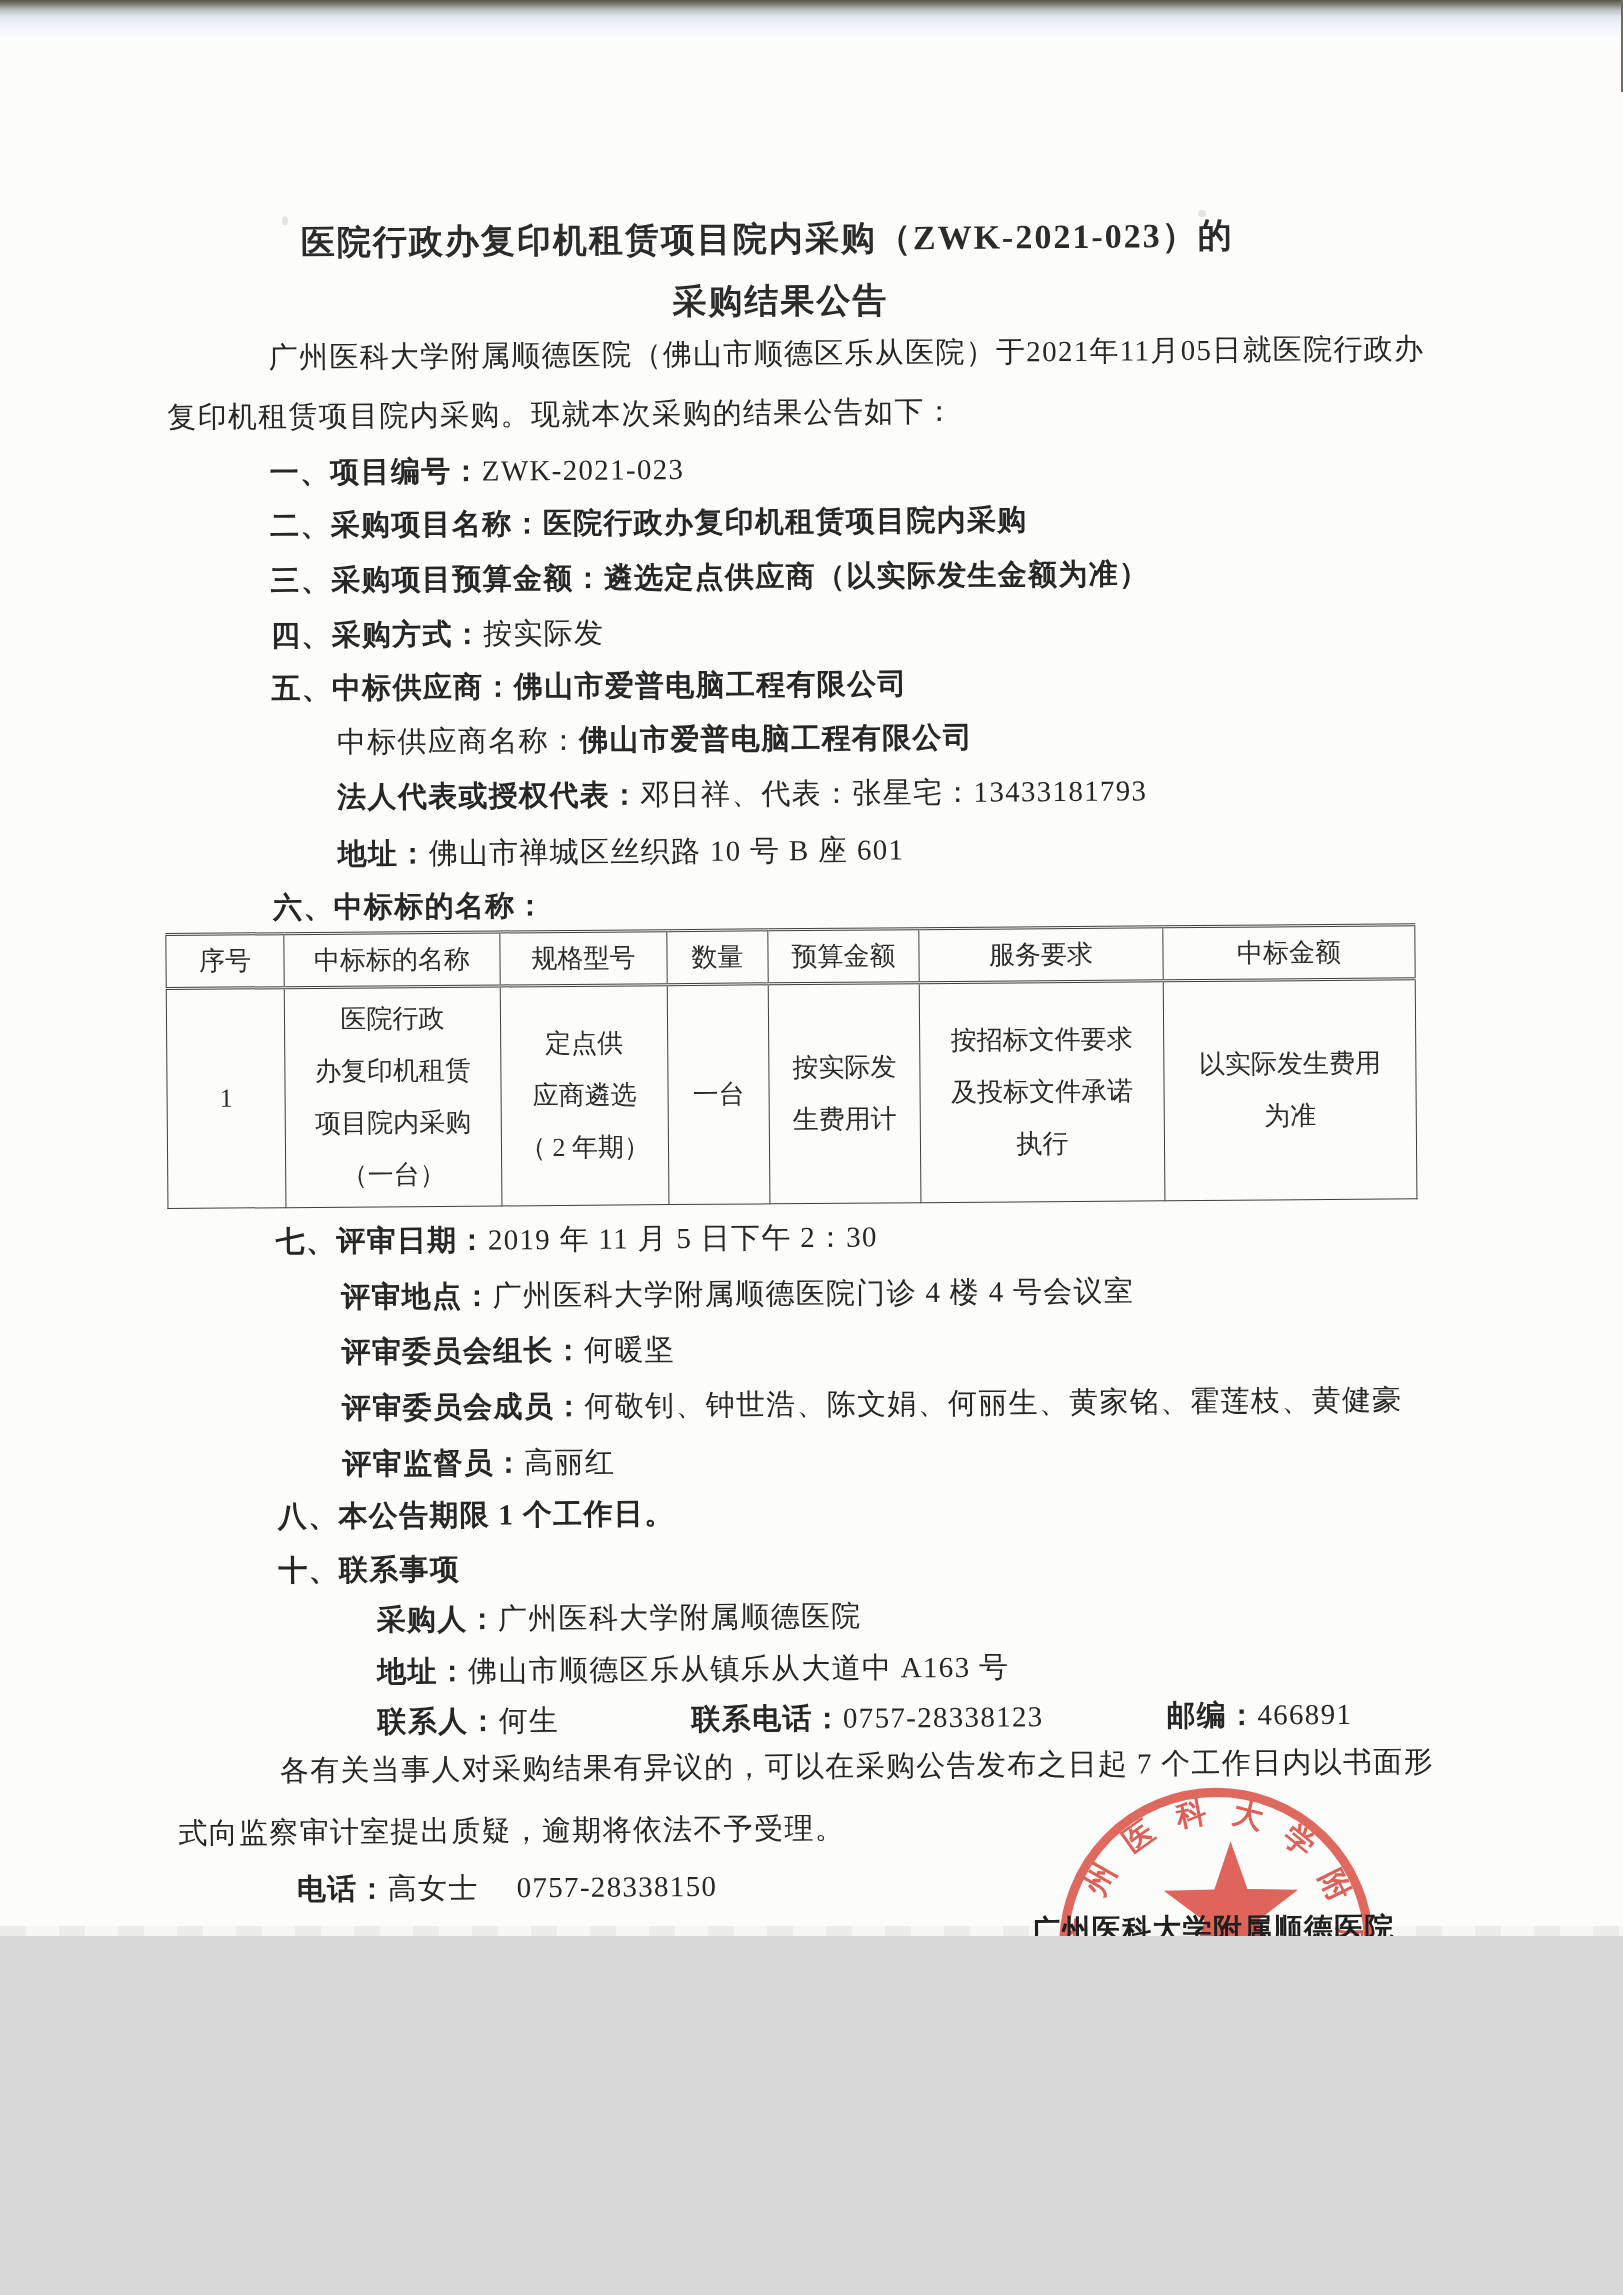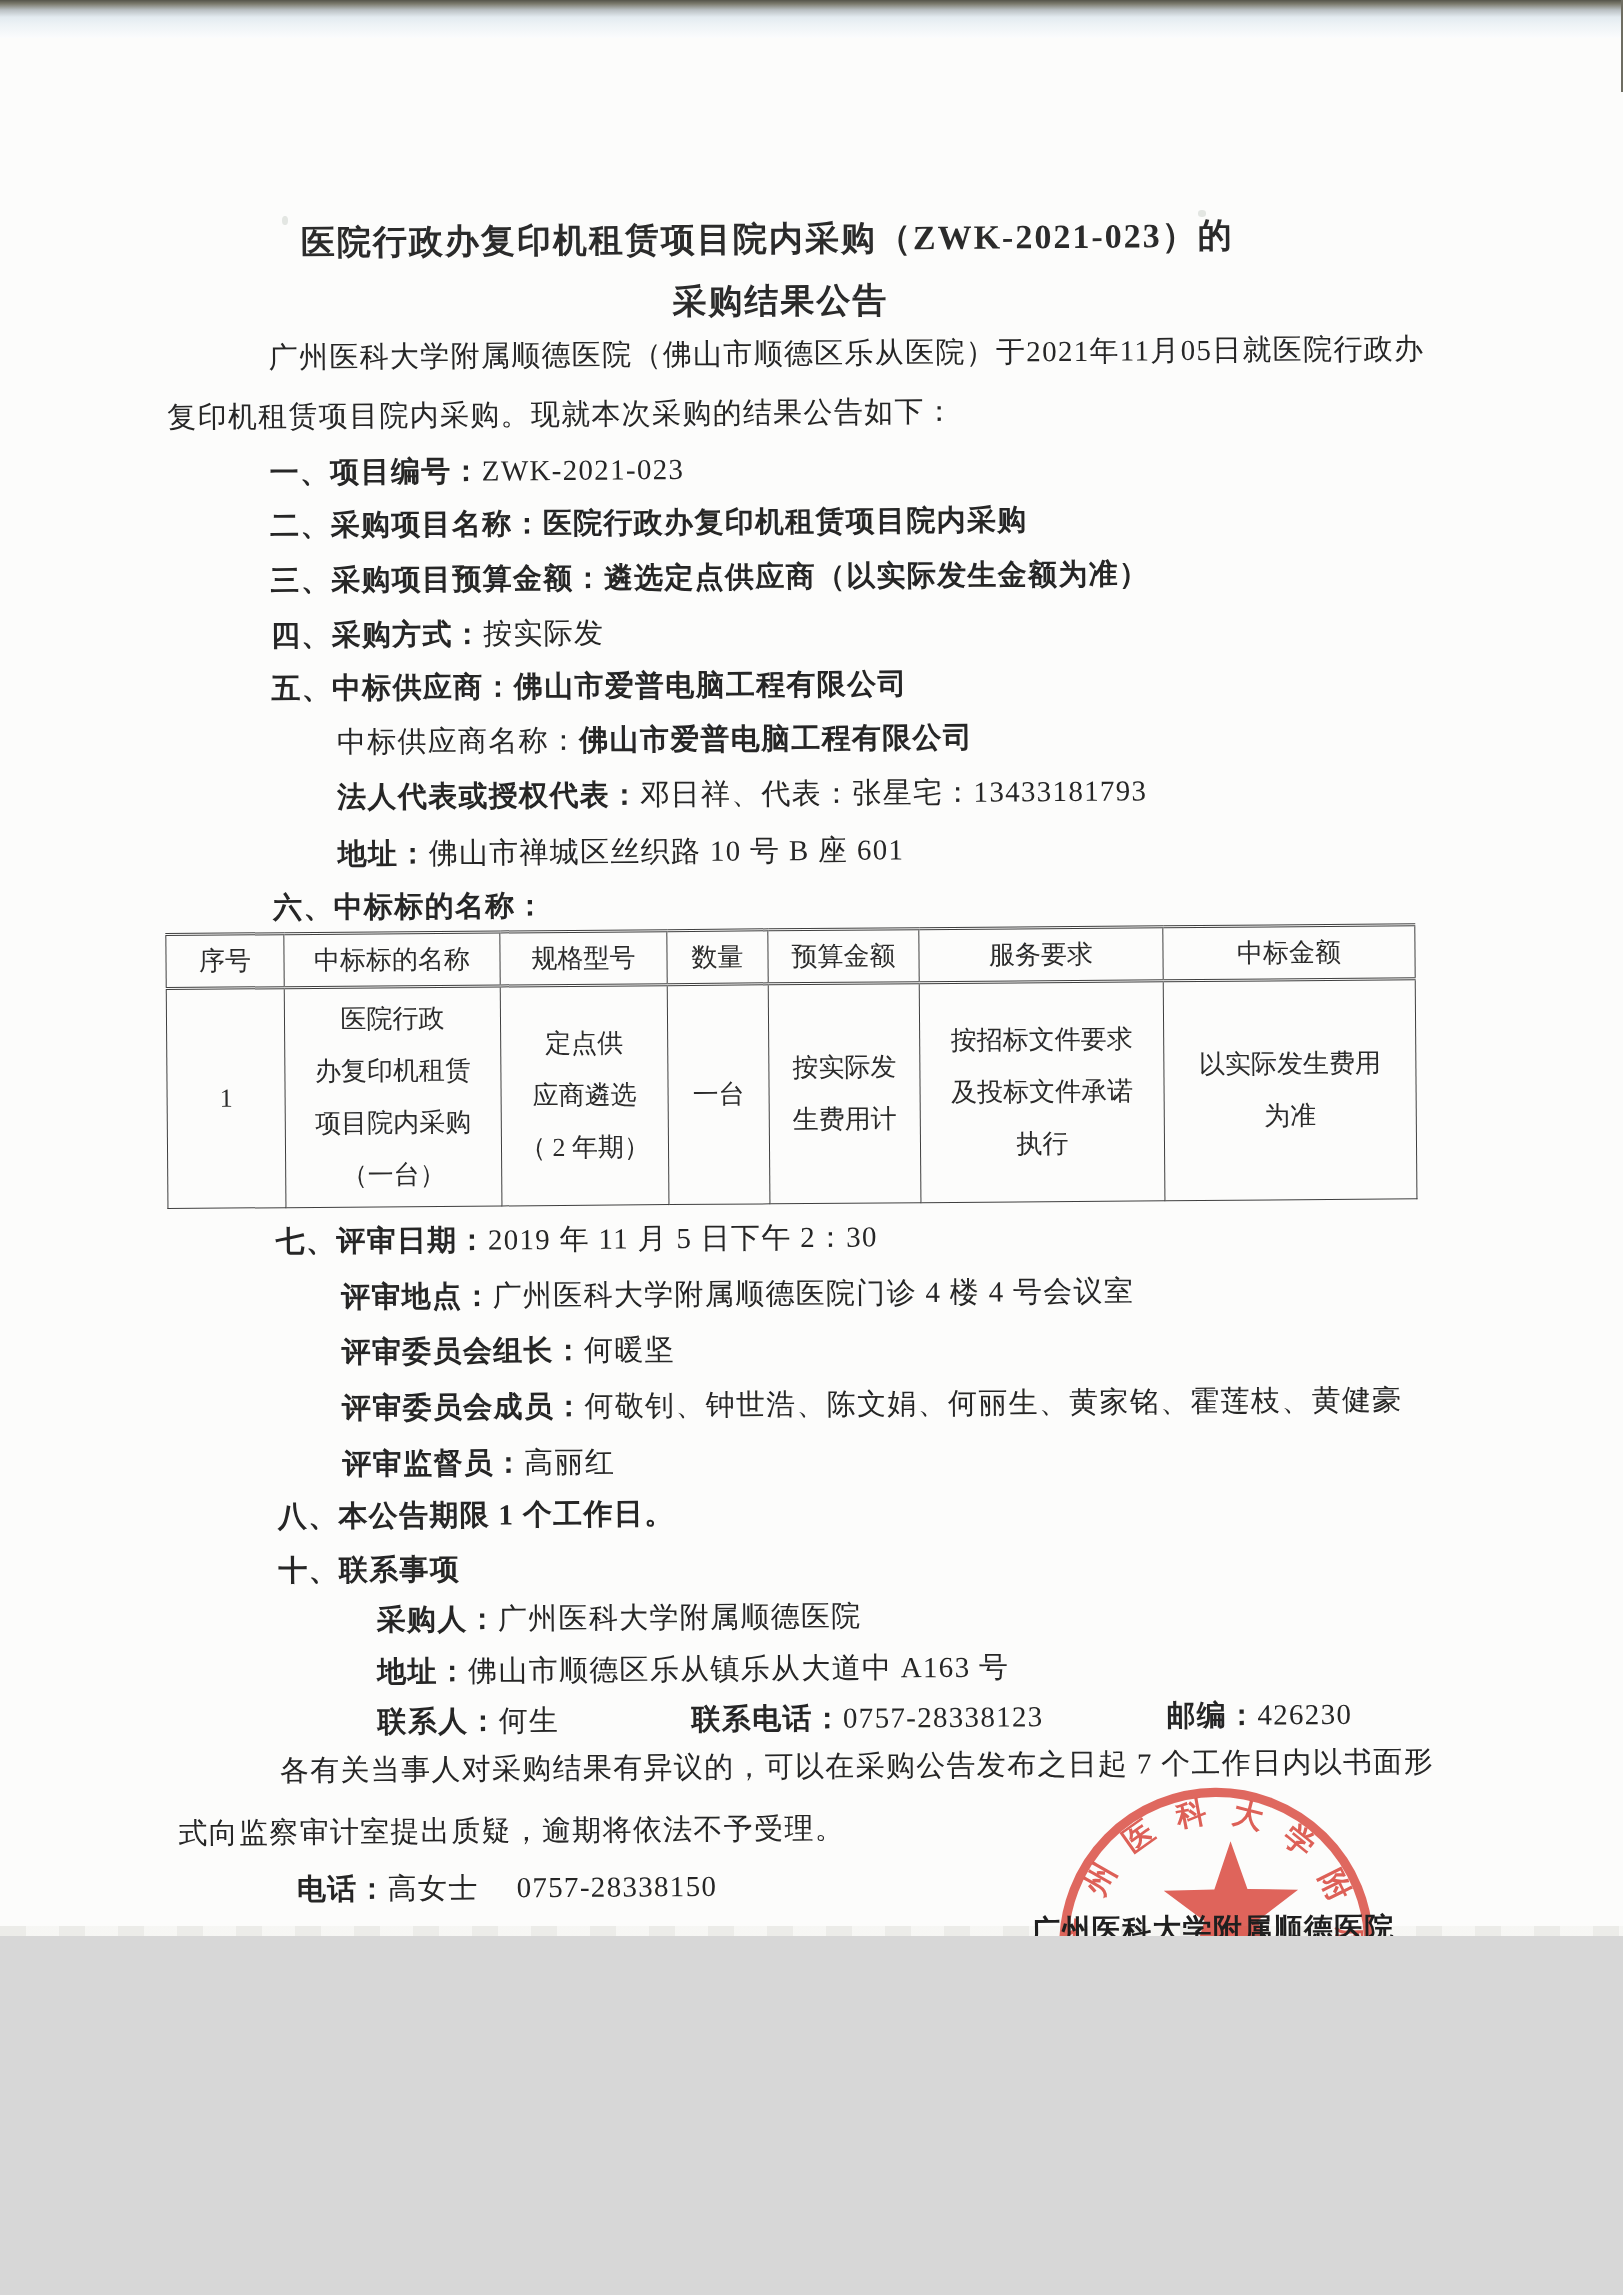--- a/index.html
+++ b/index.html
@@ -152,21 +152,21 @@
       <span class="b">地址：</span><span>佛山市顺德区乐从镇乐从大道中 A163 号</span>
     </div>
     <div>
       <div class="line" style="left:373px;top:1700px;">
         <span class="b">联系人：</span><span>何生</span>
       </div>
       <div class="line" style="left:687px;top:1700px;">
         <span class="b">联系电话：</span><span>0757-28338123</span>
       </div>
       <div class="line" style="left:1162px;top:1700px;">
-        <span class="b">邮编：</span><span>426230</span>
+        <span class="b">邮编：</span><span>466891</span>
       </div>
     </div>
 
     <div class="line" style="left:275px;top:1748px;">各有关当事人对采购结果有异议的，可以在采购公告发布之日起 7 个工作日内以书面形</div>
     <div class="line" style="left:173px;top:1810px;">式向监察审计室提出质疑，逾期将依法不予受理。</div>
     <div class="line" style="left:291px;top:1867px;">
       <span class="b">电话：</span><span>高女士</span><span style="margin-left:38px;">0757-28338150</span>
     </div>
 
     <svg id="seal" viewBox="0 0 700 700">

